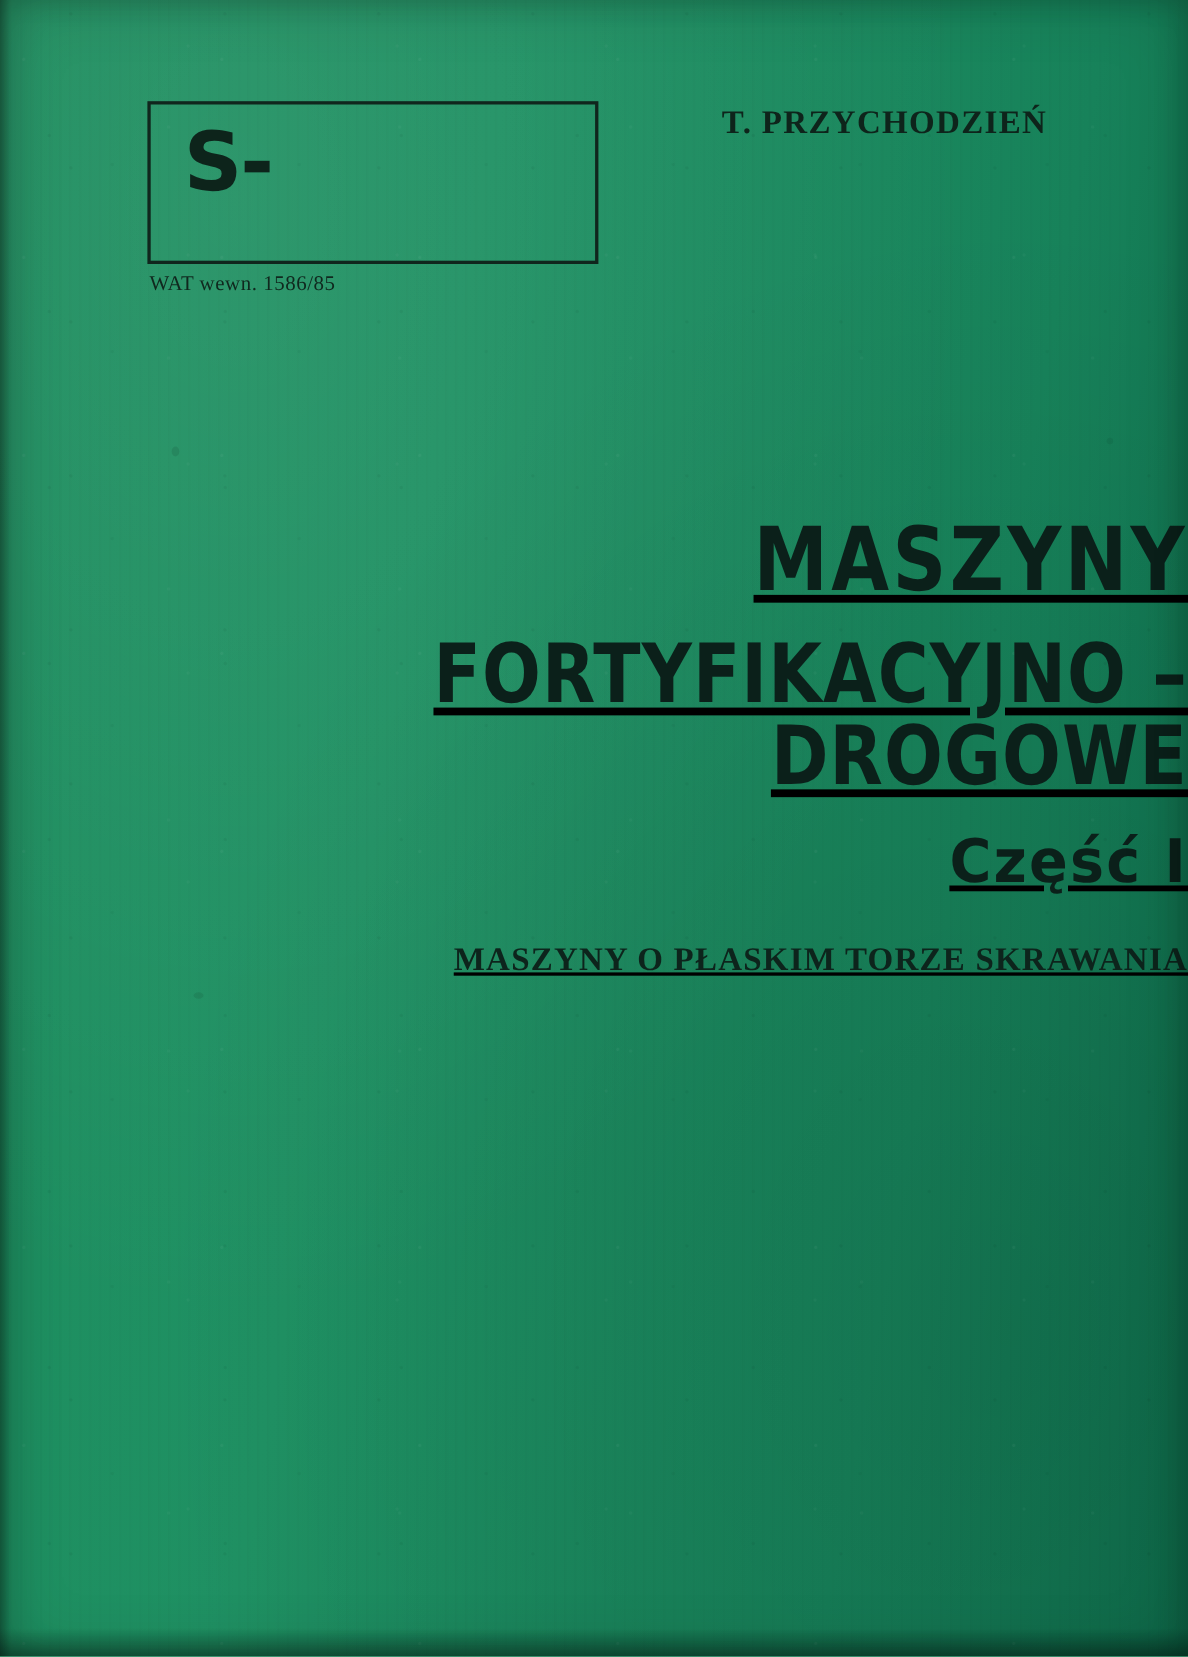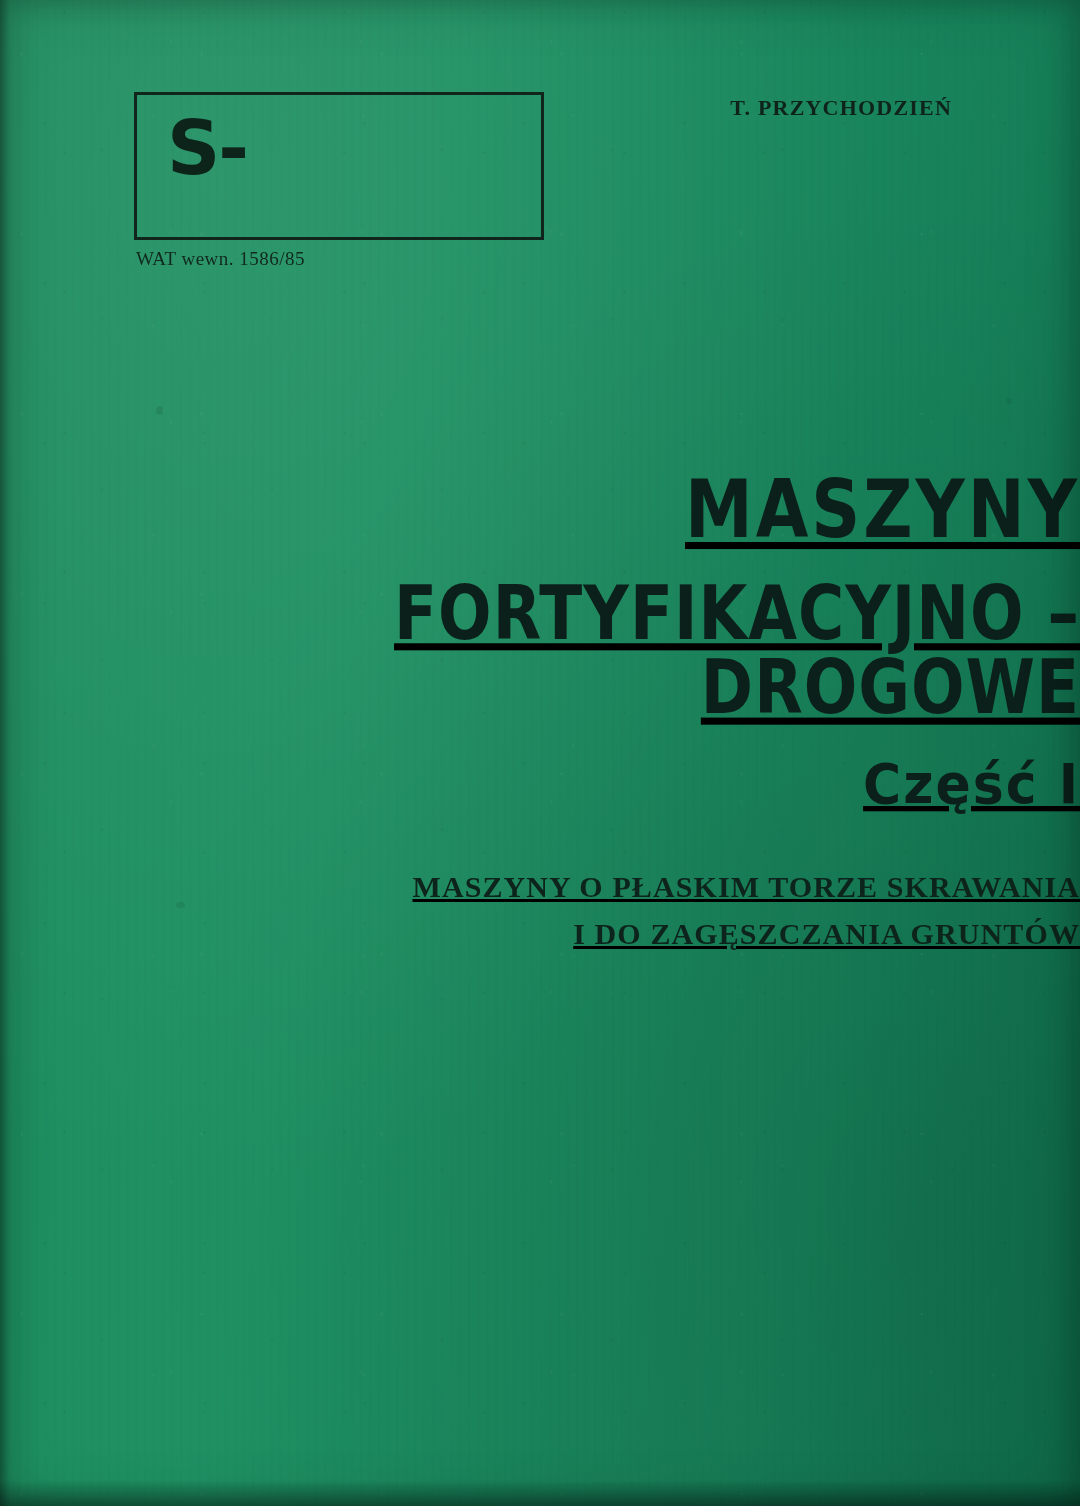--- a/index.html
+++ b/index.html
@@ -113,21 +113,21 @@
     color: #10281e;
   }
 
   
   .author {
     position: absolute;
     right: 128px;
     top: 95px;
     font-family: "Liberation Serif", serif;
     font-weight: 700;
-    font-size: 22px;
+    font-size: 30px;
     letter-spacing: 1.2px;
     color: #0e241b;
   }
 
   
   .title-block {
     position: absolute;
     left: 0;
     right: 0;
     top: 470px;
@@ -156,21 +156,21 @@
   .part {
     margin-top: 52px;
     font-family: "DejaVu Sans", sans-serif;
     font-weight: 700;
     font-size: 52px;
     color: #0b201a;
     letter-spacing: 2px;
     transform: scaleY(1.05);
   }
   .subtitle {
-    margin-top: 50px;
+    margin-top: 36px;
     font-family: "Liberation Serif", serif;
     font-weight: 700;
     font-size: 30px;
     line-height: 1.55;
     letter-spacing: 1.1px;
     color: #0d241c;
   }
 
   
   .blotch {
@@ -191,21 +191,20 @@
   <div class="stamp-caption">WAT wewn. 1586/85</div>
 
   <div class="author">T. PRZYCHODZIEŃ</div>
 
   <div class="title-block">
     <div class="title-line title-1">MASZYNY</div>
     <div class="title-line title-2">FORTYFIKACYJNO – DROGOWE</div>
     <div class="part">Część I</div>
     <div class="subtitle">
       <div>MASZYNY O PŁASKIM TORZE SKRAWANIA</div>
-      <div>I DO ZAGĘSZCZANIA GRUNTÓW</div>
     </div>
   </div>
 
   <div class="blotch" style="left:156px; top:406px; width:7px; height:9px; opacity:.5;"></div>
   <div class="blotch" style="left:176px; top:902px; width:9px; height:6px; opacity:.45;"></div>
   <div class="blotch" style="left:1006px; top:398px; width:6px; height:6px; opacity:.35;"></div>
 
   <div class="edge-shade"></div>
   <div class="left-edge"></div>
   <div class="bottom-edge"></div>

